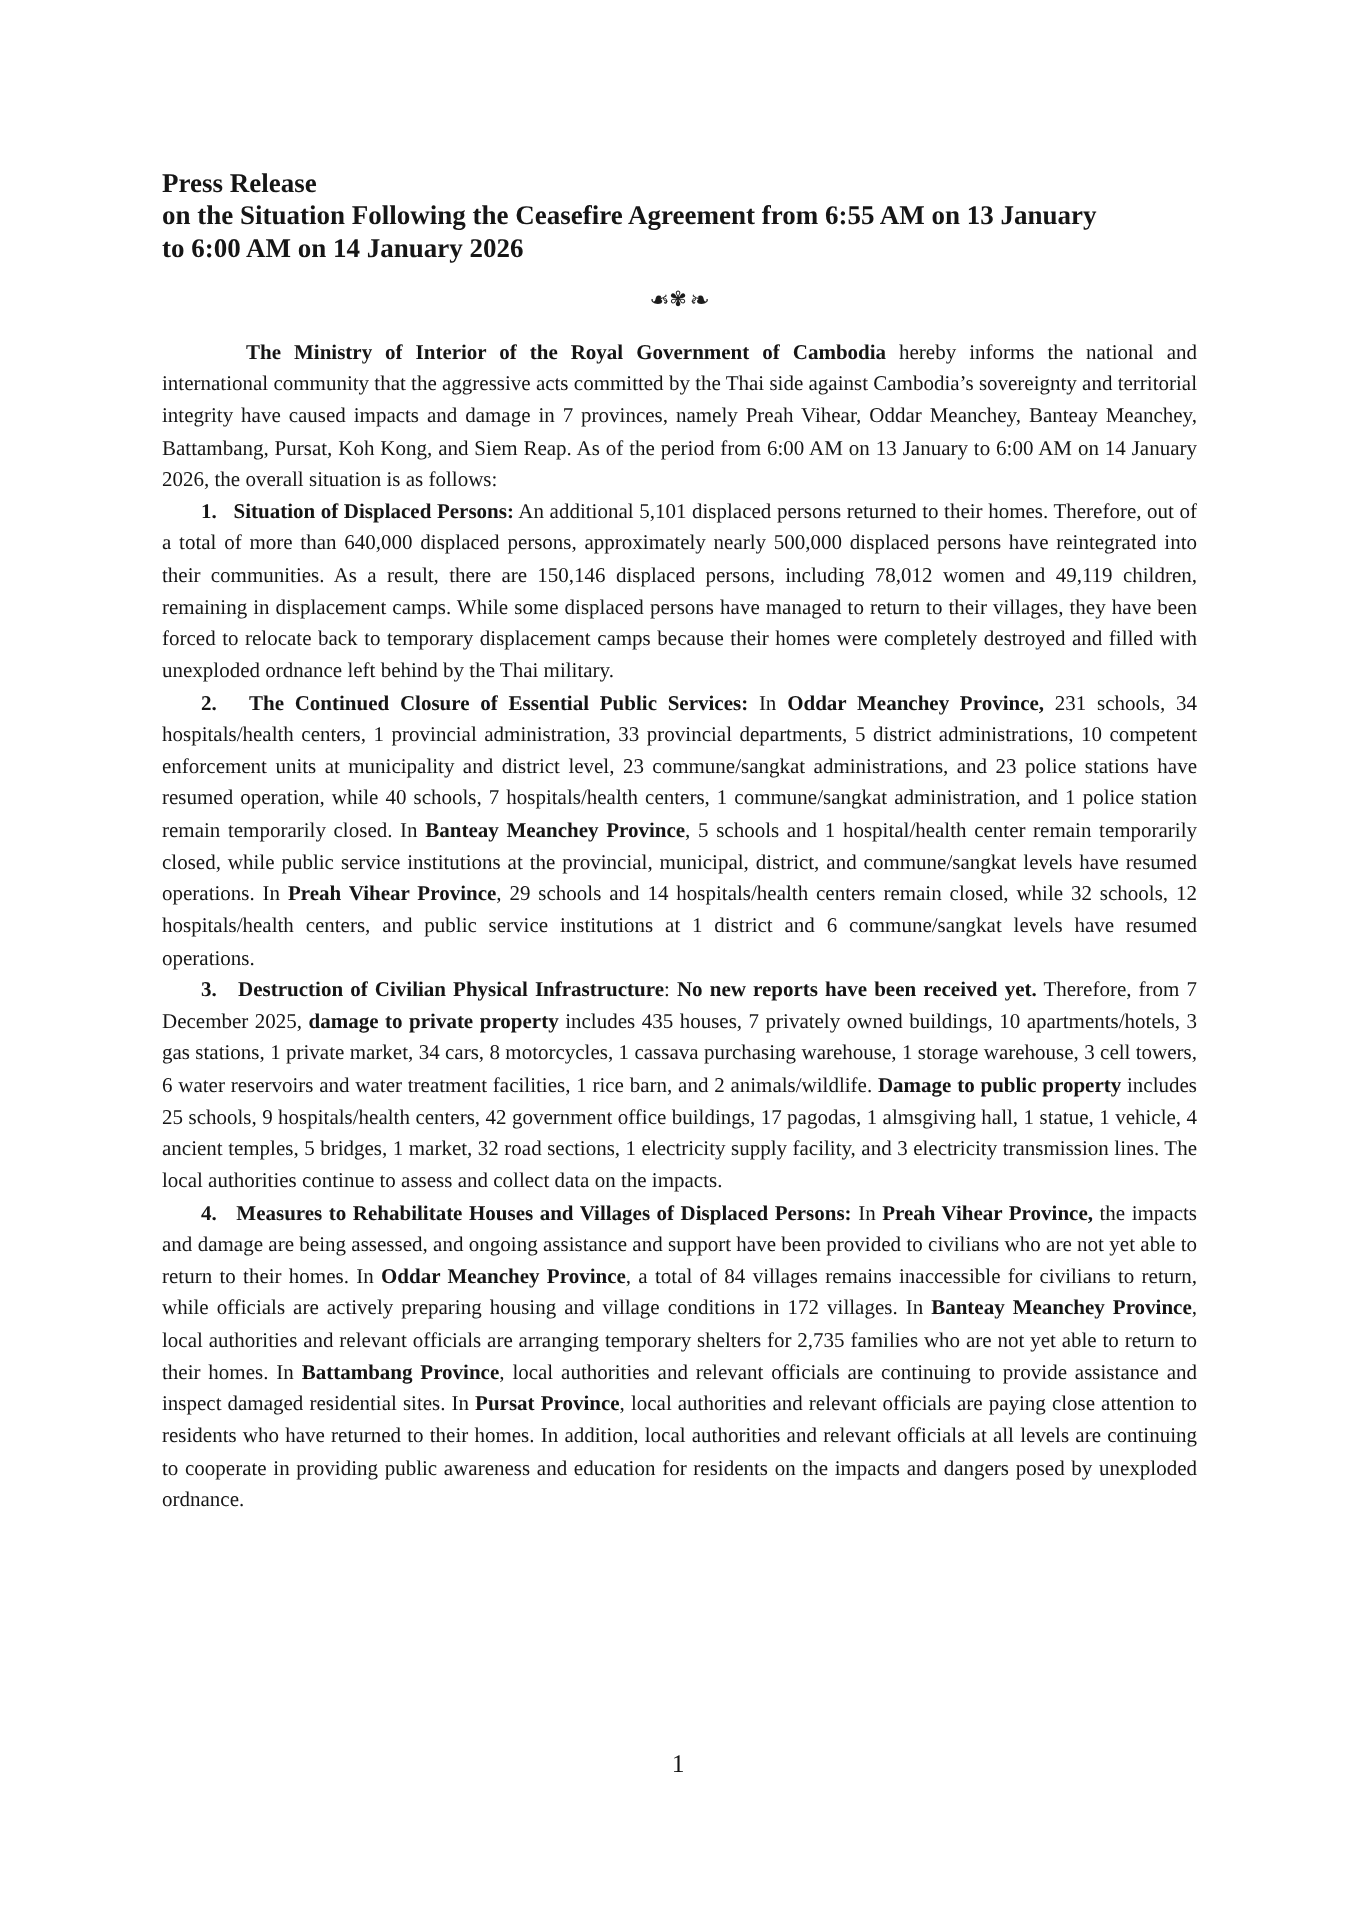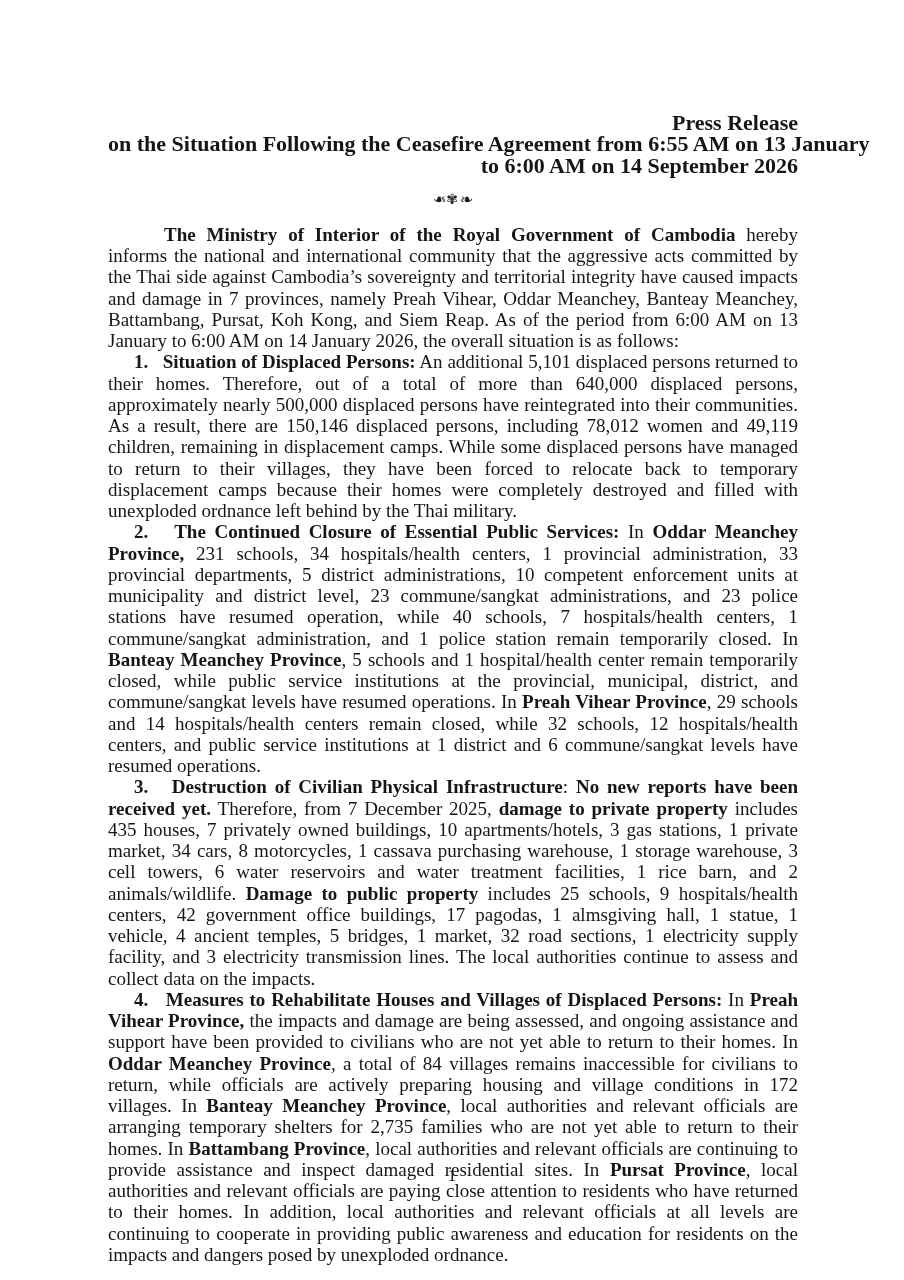--- a/index.html
+++ b/index.html
@@ -14,40 +14,40 @@
     margin: 0 auto;
     overflow: hidden;
   }
   .content {
     position: absolute;
     left: 108px;
     top: 112px;
     width: 690px;
   }
   .title-block {
-    text-align: right;
+    text-align: left;
     font-weight: bold;
-    font-size: 22px;
+    font-size: 18px;
     line-height: 21.3px;
   }
   .title-line { white-space: nowrap; }
   .ornament {
     text-align: center;
     font-family: "DejaVu Sans", sans-serif;
     font-size: 16px;
     line-height: 22px;
     margin-top: 13px;
     margin-bottom: 13px;
     color: #1c1c1c;
     letter-spacing: 2px;
   }
   .ornament .flip { display: inline-block; transform: scaleX(-1); }
   .ornament .center-glyph { position: relative; top: -1px; font-size: 14px; }
   .body-block p {
-    font-size: 19px;
+    font-size: 14px;
     line-height: 21.25px;
     text-align: justify;
     margin: 0;
   }
   .p-firstline { text-indent: 56px; }
   .p-numbered  { text-indent: 26px; }
   .page-number {
     position: absolute;
     top: 1166px;
     left: 0;
@@ -58,21 +58,21 @@
 </style>
 </head>
 <body>
 
 <div class="page">
   <div class="content">
 
     <div class="title-block">
       <div class="title-line">Press Release</div>
       <div class="title-line">on the Situation Following the Ceasefire Agreement from 6:55 AM on 13 January</div>
-      <div class="title-line">to 6:00 AM on 14 September 2026</div>
+      <div class="title-line">to 6:00 AM on 14 January 2026</div>
     </div>
 
     <div class="ornament">
       <span class="flip">❧</span><span class="center-glyph">✾</span><span>❧</span>
     </div>
 
     <div class="body-block">
       <p class="p-firstline"><b>The Ministry of Interior of the Royal Government of Cambodia</b><span> hereby informs the national and international community that the aggressive acts committed by the Thai side against Cambodia’s sovereignty and territorial integrity have caused impacts and damage in 7 provinces, namely Preah Vihear, Oddar Meanchey, Banteay Meanchey, Battambang, Pursat, Koh Kong, and Siem Reap. As of the period from 6:00 AM on 13 January to 6:00 AM on 14 January 2026, the overall situation is as follows:</span></p>
       <p class="p-numbered"><b>1.&nbsp;&nbsp;&nbsp;Situation of Displaced Persons:</b><span> An additional 5,101 displaced persons returned to their homes. Therefore, out of a total of more than 640,000 displaced persons, approximately nearly 500,000 displaced persons have reintegrated into their communities. As a result, there are 150,146 displaced persons, including 78,012 women and 49,119 children, remaining in displacement camps. While some displaced persons have managed to return to their villages, they have been forced to relocate back to temporary displacement camps because their homes were completely destroyed and filled with unexploded ordnance left behind by the Thai military.</span></p>
       <p class="p-numbered"><b>2.&nbsp;&nbsp;&nbsp;The Continued Closure of Essential Public Services:</b><span> In </span><b>Oddar Meanchey Province,</b><span> 231 schools, 34 hospitals/health centers, 1 provincial administration, 33 provincial departments, 5 district administrations, 10 competent enforcement units at municipality and district level, 23 commune/sangkat administrations, and 23 police stations have resumed operation, while 40 schools, 7 hospitals/health centers, 1 commune/sangkat administration, and 1 police station remain temporarily closed. In </span><b>Banteay Meanchey Province</b><span>, 5 schools and 1 hospital/health center remain temporarily closed, while public service institutions at the provincial, municipal, district, and commune/sangkat levels have resumed operations. In </span><b>Preah Vihear Province</b><span>, 29 schools and 14 hospitals/health centers remain closed, while 32 schools, 12 hospitals/health centers, and public service institutions at 1 district and 6 commune/sangkat levels have resumed operations.</span></p>

